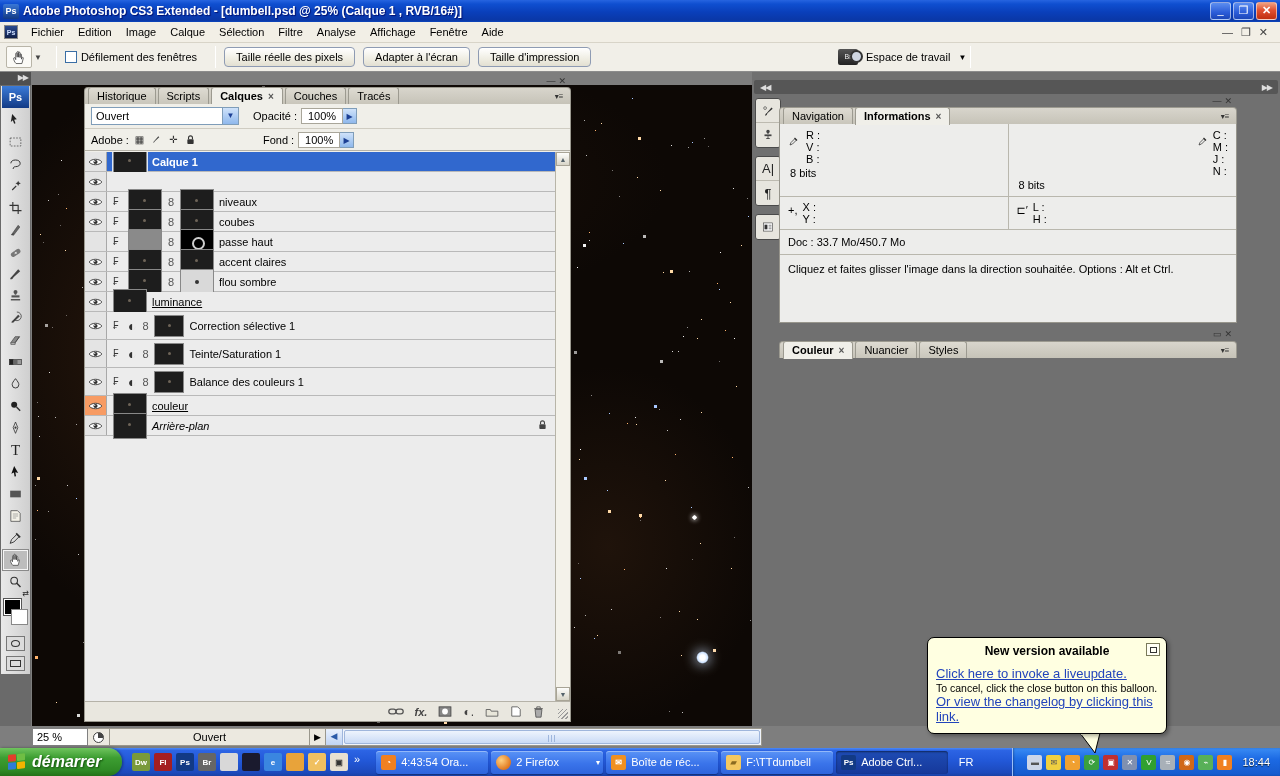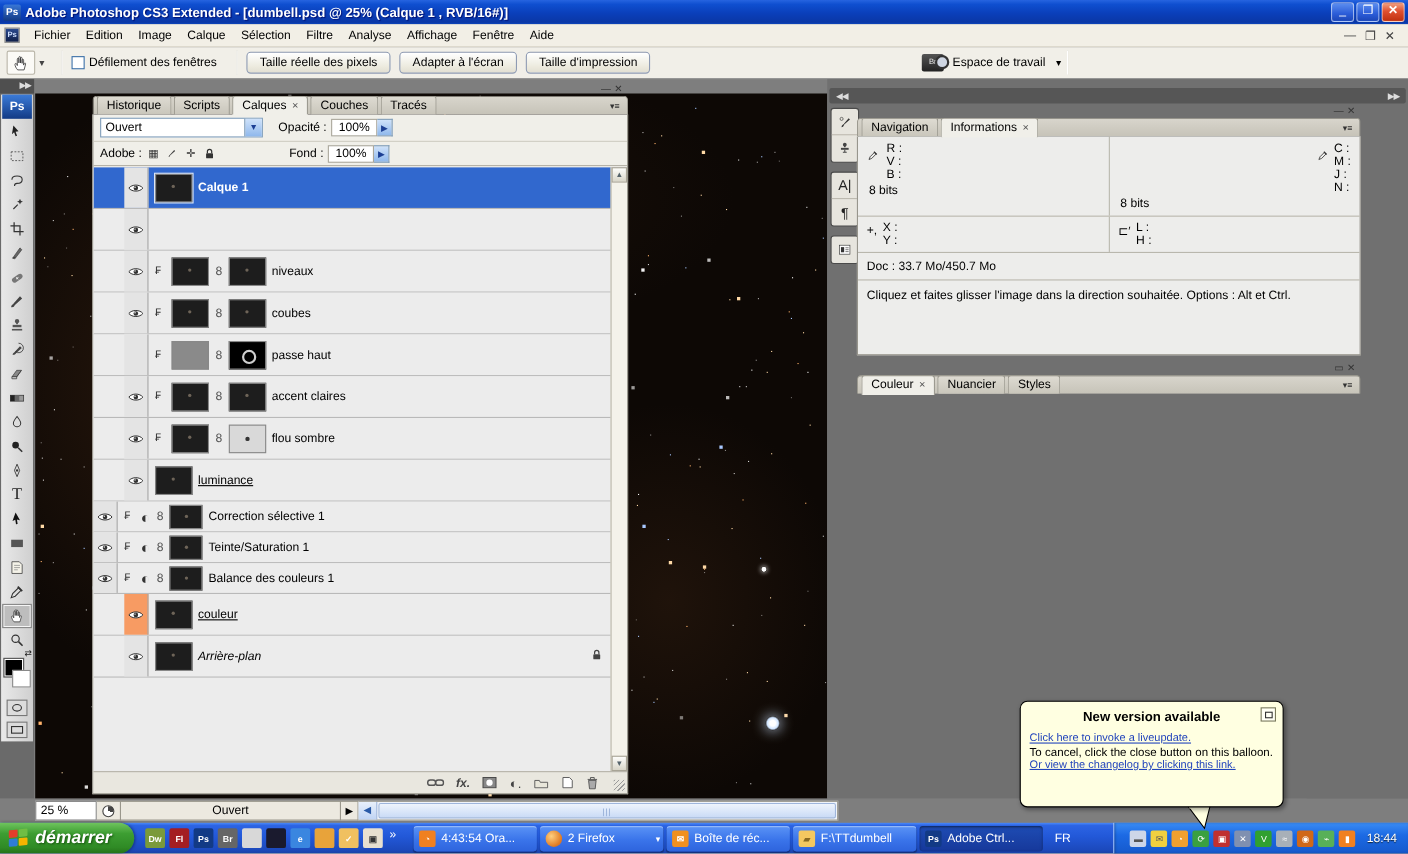--- a/index.html
+++ b/index.html
@@ -74,41 +74,41 @@
   .tb-btn .qrect { width:11px; height:7px; border:1px solid #333; }
 
   
   #layers-palette { position:absolute; left:84px; top:4px; width:487px; height:646px; }
   .pal-chrome { height:11px; position:relative; }
   .pal-mini { position:absolute; right:2px; top:0; color:#333; font-size:9px; letter-spacing:3px; }
   .tabsrow { display:flex; align-items:flex-end; height:17px; padding-left:3px; position:relative;
     background:linear-gradient(180deg,#d8d5cc,#c6c3b8); border:1px solid #9c9a90; border-bottom:none; border-radius:4px 4px 0 0; }
   .tab { border:1px solid #9c9a90; border-bottom:none; border-radius:3px 3px 0 0; padding:2px 8px 2px;
     background:linear-gradient(180deg,#dedbd2,#c9c6bb); margin-right:2px; font-size:11px; white-space:nowrap; }
-  .tab.active { background:#f0efe9; position:relative; top:1px; padding-bottom:3px; }
+  .tab.active { background:#f0efe9; position:relative; top:1px; padding-bottom:3px;font-weight:bold; }
   .tab .tabx { margin-left:5px; color:#555; font-size:10px; }
   .flyout { position:absolute; right:3px; top:3px; width:16px; height:11px; color:#333; font-size:8px; line-height:11px; text-align:center; }
   .pal-body { background:#f0efe9; border:1px solid #9c9a90; border-top:none; height:618px; position:relative; }
   .blendrow { display:flex; align-items:center; height:25px; padding:0 6px; border-bottom:1px solid #cfccc2; }
   .selectbox { width:148px; height:18px; border:1px solid #7f9db9; background:#fff; display:flex; align-items:center; padding-left:4px; position:relative; }
   .selectbox .sb-arrow { position:absolute; right:0; top:0; width:16px; height:16px; background:linear-gradient(180deg,#cfe2fa,#8fb8ec);
     border-left:1px solid #7f9db9; color:#1c3f94; font-size:8px; text-align:center; line-height:16px; }
   .lbl { margin-left:14px; margin-right:4px; }
   .valbox { width:42px; height:16px; border:1px solid #a9a69a; background:#fff; text-align:center; line-height:15px; }
   .spin { width:14px; height:16px; background:linear-gradient(180deg,#cfe2fa,#8fb8ec); border:1px solid #7f9db9; border-left:none;
     color:#1c3f94; font-size:8px; text-align:center; line-height:15px; }
   .lockrow { display:flex; align-items:center; height:22px; padding:0 6px; border-bottom:1px solid #b5b2a8; }
   .lockicons { display:flex; gap:4px; margin-left:4px; align-items:center; }
   .lockico { width:13px; height:13px; display:flex; align-items:center; justify-content:center; color:#333; font-size:10px; }
   #layerslist { position:absolute; left:0; top:48px; bottom:20px; right:0; overflow:hidden; background:#ececec; }
   .vscroll { position:absolute; right:0; top:48px; bottom:20px; width:15px; background:#f4f2ea; border-left:1px solid #b8b5a8; }
   .vs-btn { position:absolute; left:0; width:14px; height:14px; background:linear-gradient(180deg,#fdfdfb,#d8d5c8);
     border:1px solid #a8a496; color:#55636b; font-size:7px; text-align:center; line-height:13px; }
   .layer-row { position:relative; display:flex; align-items:center; border-bottom:1px solid #b9b9b9; background:#ececec; padding-right:18px; }
-  .layer-row.h38 { height:38px;padding-left:28px; } .layer-row.h28 { height:28px; }
+  .layer-row.h38 { height:20px; } .layer-row.h28 { height:28px; }
   .layer-row.selected { background:#3168ce; color:#fff; }
   .eyecell { width:22px; align-self:stretch; border-right:1px solid #a8a8a8; display:flex; align-items:center; justify-content:center;
     background:#e4e4e4; }
   .layer-row.selected .eyecell { background:#e4e4e4; color:#000; }
   .eyecell.orange { background:#f79b63; }
   .rowmain { display:flex; align-items:center; flex:1; padding-left:6px; gap:5px; }
   .clip { width:10px; color:#333; font-size:10px; }
   .thumb { width:34px; height:26px; border:1px solid #888; background:#1d1d1d; position:relative; flex:none; }
   .thumb.sel { outline:1px solid #dce6f5; }
   .thumb.checker { background:repeating-conic-gradient(#cfcfcf 0 25%, #fff 0 50%) 0 0/8px 8px; }
@@ -178,21 +178,21 @@
     background:repeating-linear-gradient(90deg,#9fb6dc 0 1px,transparent 1px 3px); }
 
   
   #balloon { position:absolute; left:927px; top:637px; width:240px; height:97px; background:#ffffe1; border:1px solid #000;
     border-radius:7px; padding:6px 8px; box-shadow:2px 2px 4px rgba(0,0,0,.35); z-index:40; }
   #balloon .btitle { font-weight:bold; font-size:12px; text-align:center; }
   #balloon .bclose { position:absolute; right:6px; top:5px; width:14px; height:13px; border:1px solid #7a7a5a; background:#fffff4;
     display:flex; align-items:center; justify-content:center; }
   #balloon .bclose span { width:7px; height:6px; border:1px solid #333; }
   #balloon .bline { margin-top:4px; font-size:10.5px; }
-  #balloon .blink { color:#2244bb; text-decoration:underline; font-size:10px; }
+  #balloon .blink { color:#2244bb; text-decoration:underline; font-size:13px; }
   #balloon .gap { height:8px; }
   #btail { position:absolute; left:1078px; top:733px; z-index:39; }
 
   
   #taskbar { position:absolute; left:0; top:748px; width:1280px; height:28px;
     background:linear-gradient(180deg,#4b8af8 0%,#2c64e4 9%,#2258d8 45%,#1c49bc 88%,#1941a5 100%); display:flex; align-items:center; }
   #startbtn { height:28px; width:122px; background:linear-gradient(180deg,#6fc45e 0%,#3d9e32 35%,#2f8a25 80%,#257218 100%);
     border-radius:0 14px 14px 0; display:flex; align-items:center; padding:0 14px 0 8px; box-shadow:1px 0 3px rgba(0,0,0,.4);
     color:#fff; font-weight:bold; font-style:italic; font-size:16px; text-shadow:1px 1px 2px #14500c; gap:6px; }
   .xpflag { width:18px; height:16px; display:grid; grid-template-columns:8px 8px; grid-template-rows:7px 7px; gap:1px; transform:skewY(-6deg); }

